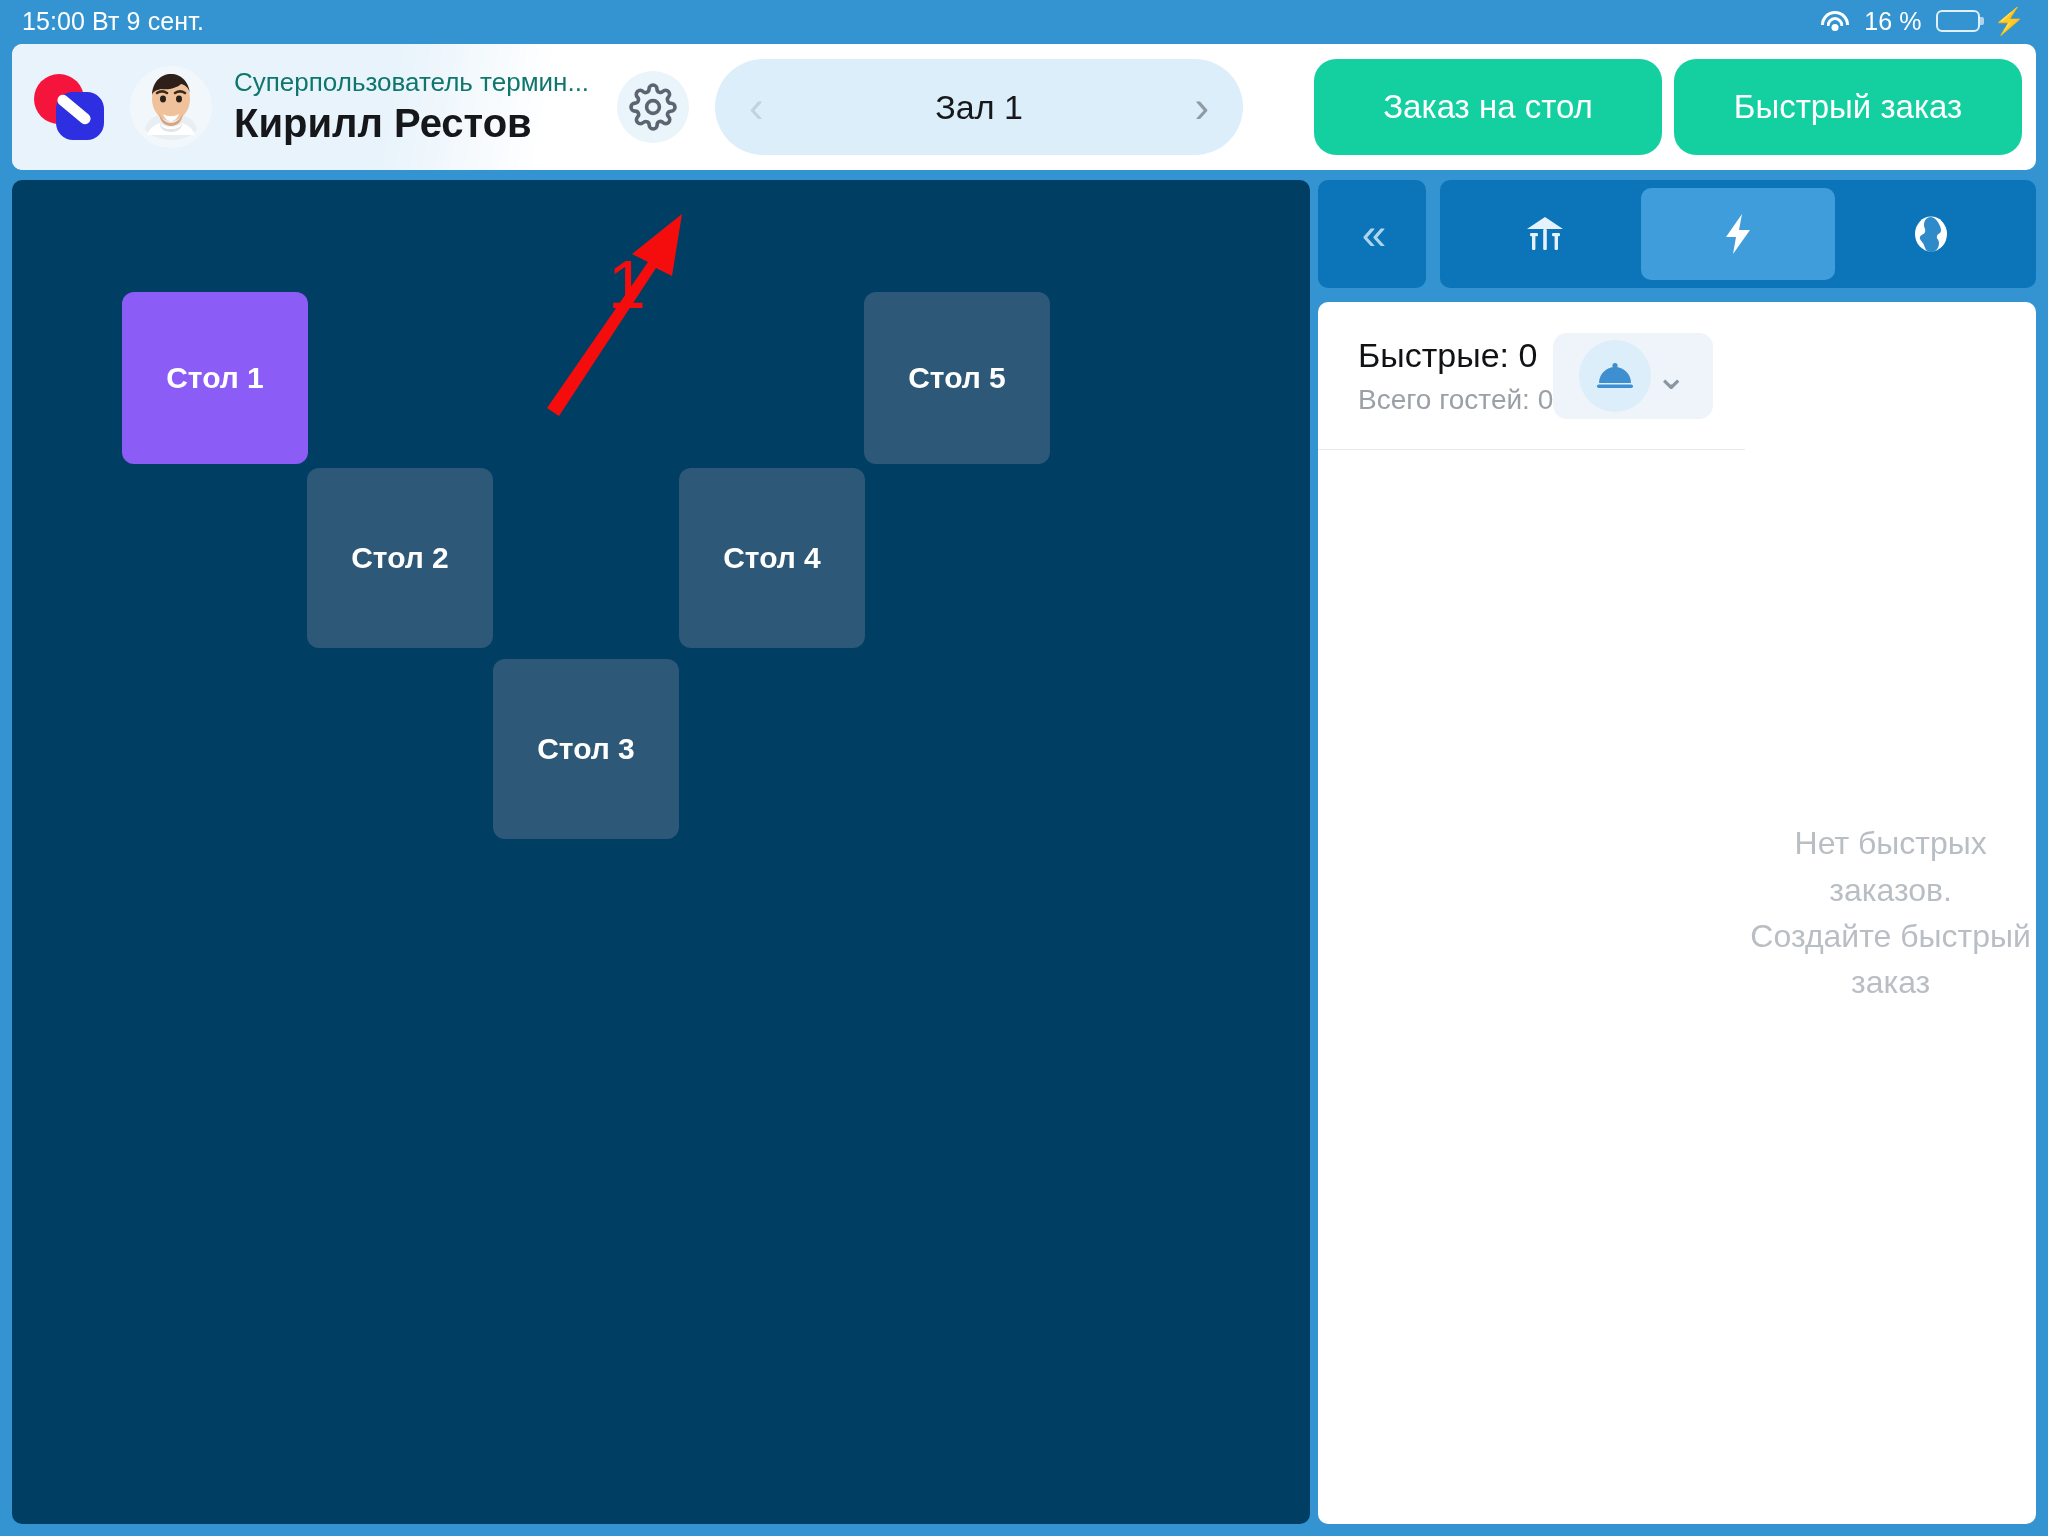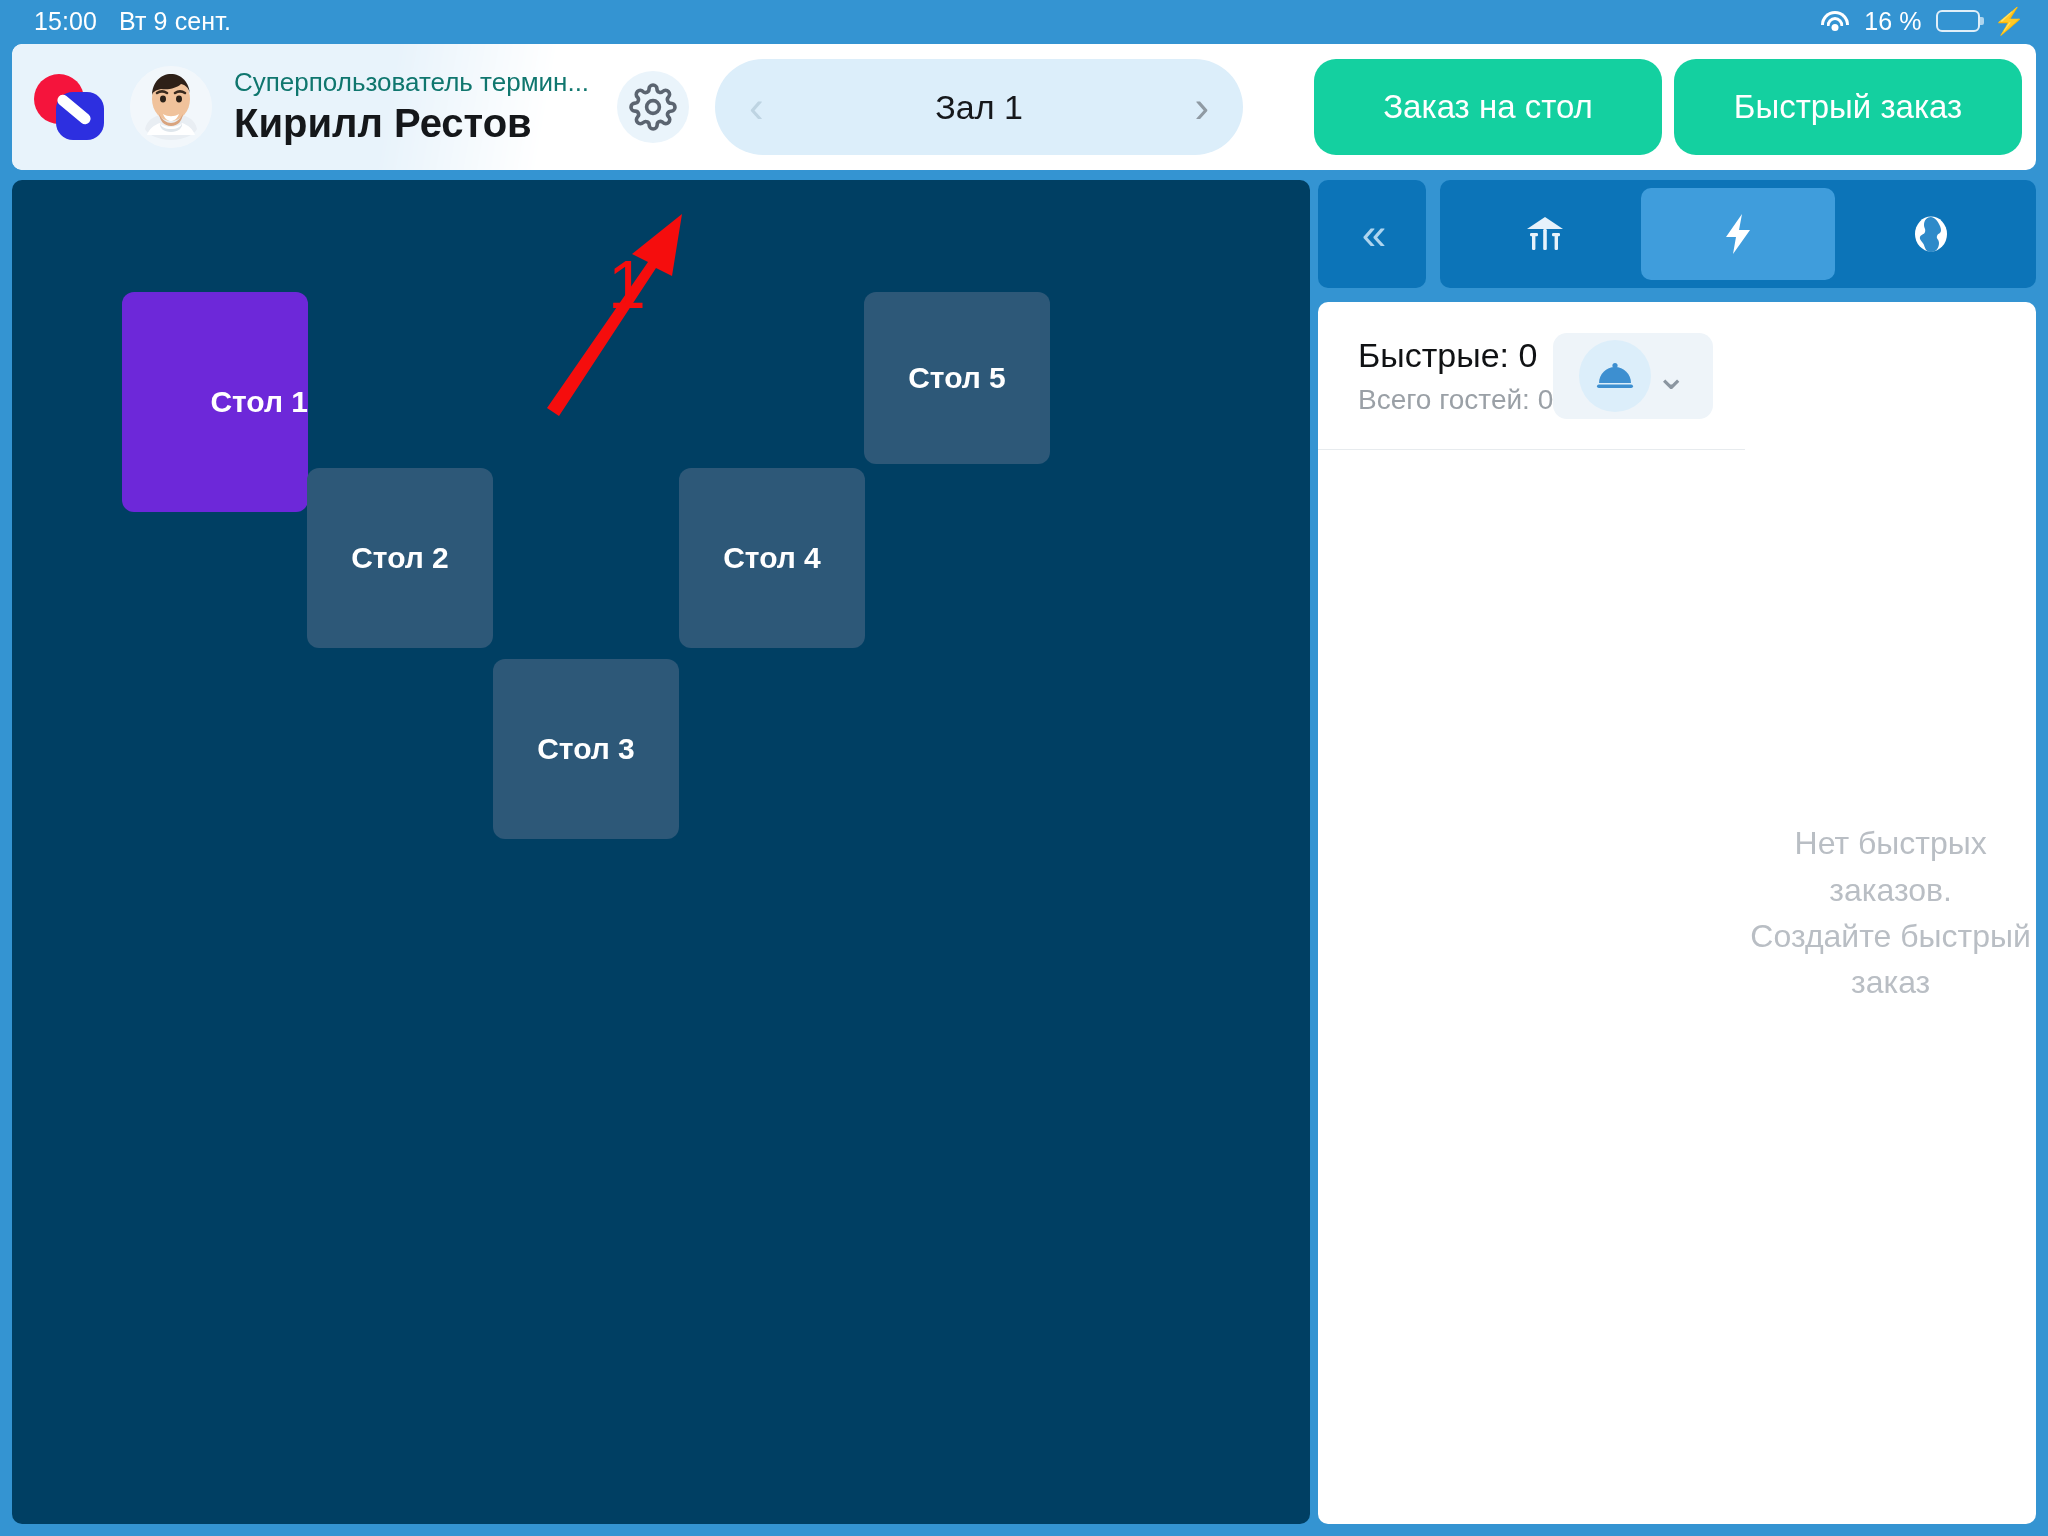--- a/index.html
+++ b/index.html
@@ -10,21 +10,21 @@
     -webkit-font-smoothing:antialiased;
   }
 
   
   #status-bar{
     position:absolute; left:0; top:0; width:2048px; height:42px;
     background:#3494d2; color:#fff;
     display:flex; align-items:center;
     font-size:25px; letter-spacing:.1px;
   }
-  #status-left{ display:flex; align-items:flex-start; gap:22px; padding-left:22px;margin-left:12px; }
+  #status-left{ display:flex; align-items:flex-start; gap:7px; padding-left:22px; }
   #status-right{ margin-left:auto; display:flex; align-items:center; gap:14px; padding-right:22px; }
   .wifi-ico{ width:30px; height:24px; position:relative; }
   .wifi-ico i{
     position:absolute; left:50%; border:3.5px solid #fff; border-bottom:none;
     border-radius:50% 50% 0 0 / 100% 100% 0 0; transform:translateX(-50%);
   }
   .wifi-ico i:nth-child(1){ width:28px; height:14px; top:2px; }
   .wifi-ico i:nth-child(2){ width:17px; height:9px;  top:8px; }
   .wifi-ico i:nth-child(3){
     width:7px; height:7px; top:15px; border-radius:50%;
@@ -229,21 +229,21 @@
     <span id="hall-name">Зал 1</span>
     <span id="hall-next" class="chev">›</span>
   </div>
 
   <div id="order-table-btn" class="action-btn">Заказ на стол</div>
   <div id="quick-order-btn" class="action-btn">Быстрый заказ</div>
 </div>
 
 <div id="floor-plan">
 
-<div class="table-tile" style="left: 110px; top: 112px; width: 186px; height: 220px; background: #6d28d9; justify-content: flex-end;">
+<div class="table-tile" style="left: 110px; top: 112px; width: 186px; height: 172px; background: #8b5cf6;">
       <span>Стол 1</span>
     </div>
     <div class="table-tile" style="left: 295px; top: 288px; width: 186px; height: 180px; background: rgb(45, 88, 120);">
       <span>Стол 2</span>
     </div>
     <div class="table-tile" style="left: 481px; top: 479px; width: 186px; height: 180px; background: rgb(45, 88, 120);">
       <span>Стол 3</span>
     </div>
     <div class="table-tile" style="left: 667px; top: 288px; width: 186px; height: 180px; background: rgb(45, 88, 120); align-items: center;">
       <span>Стол 4</span>

